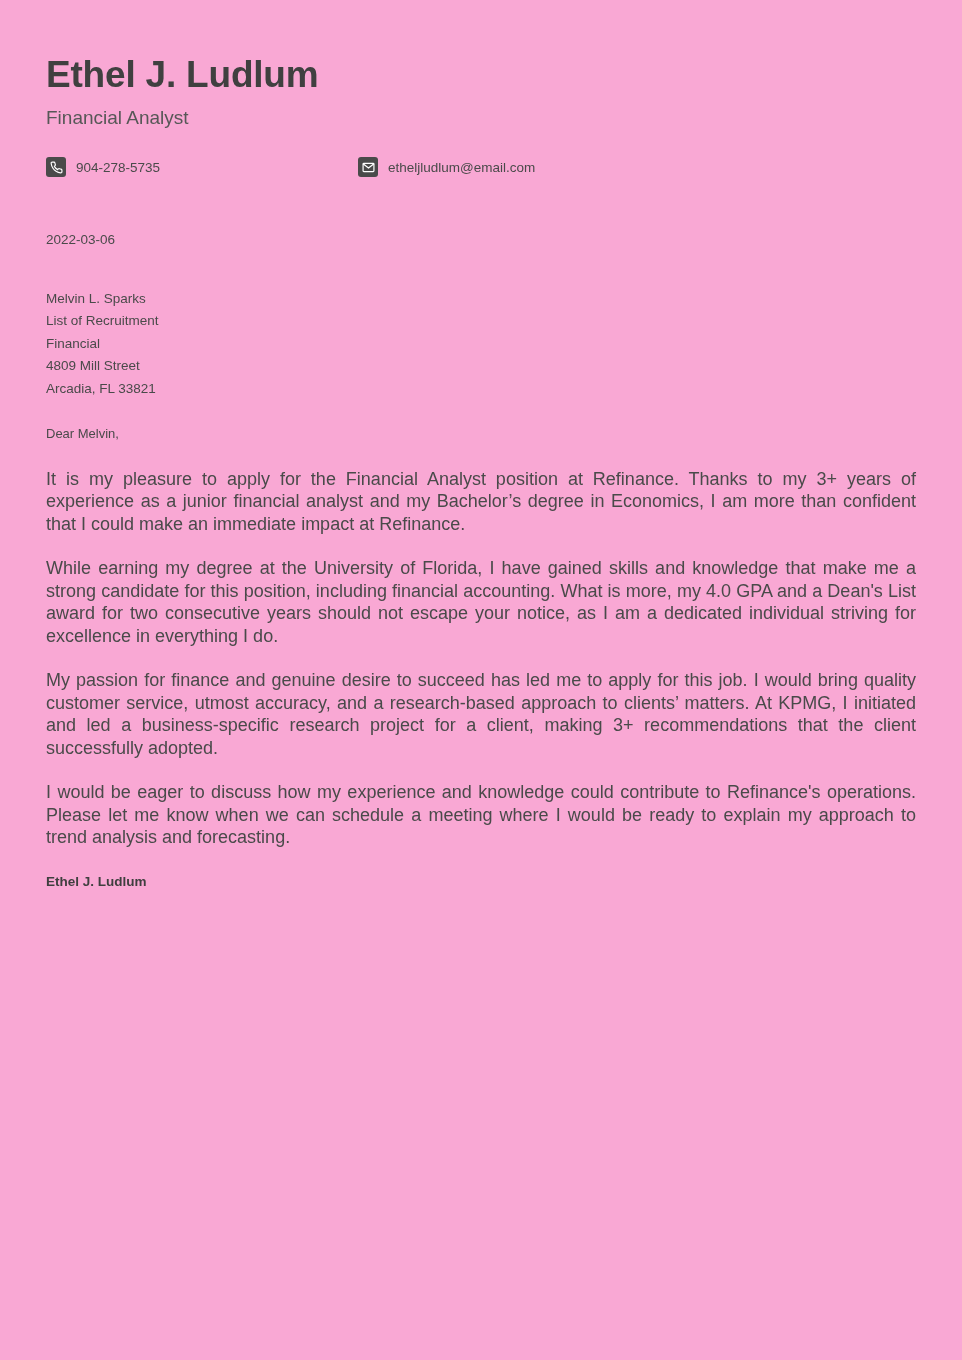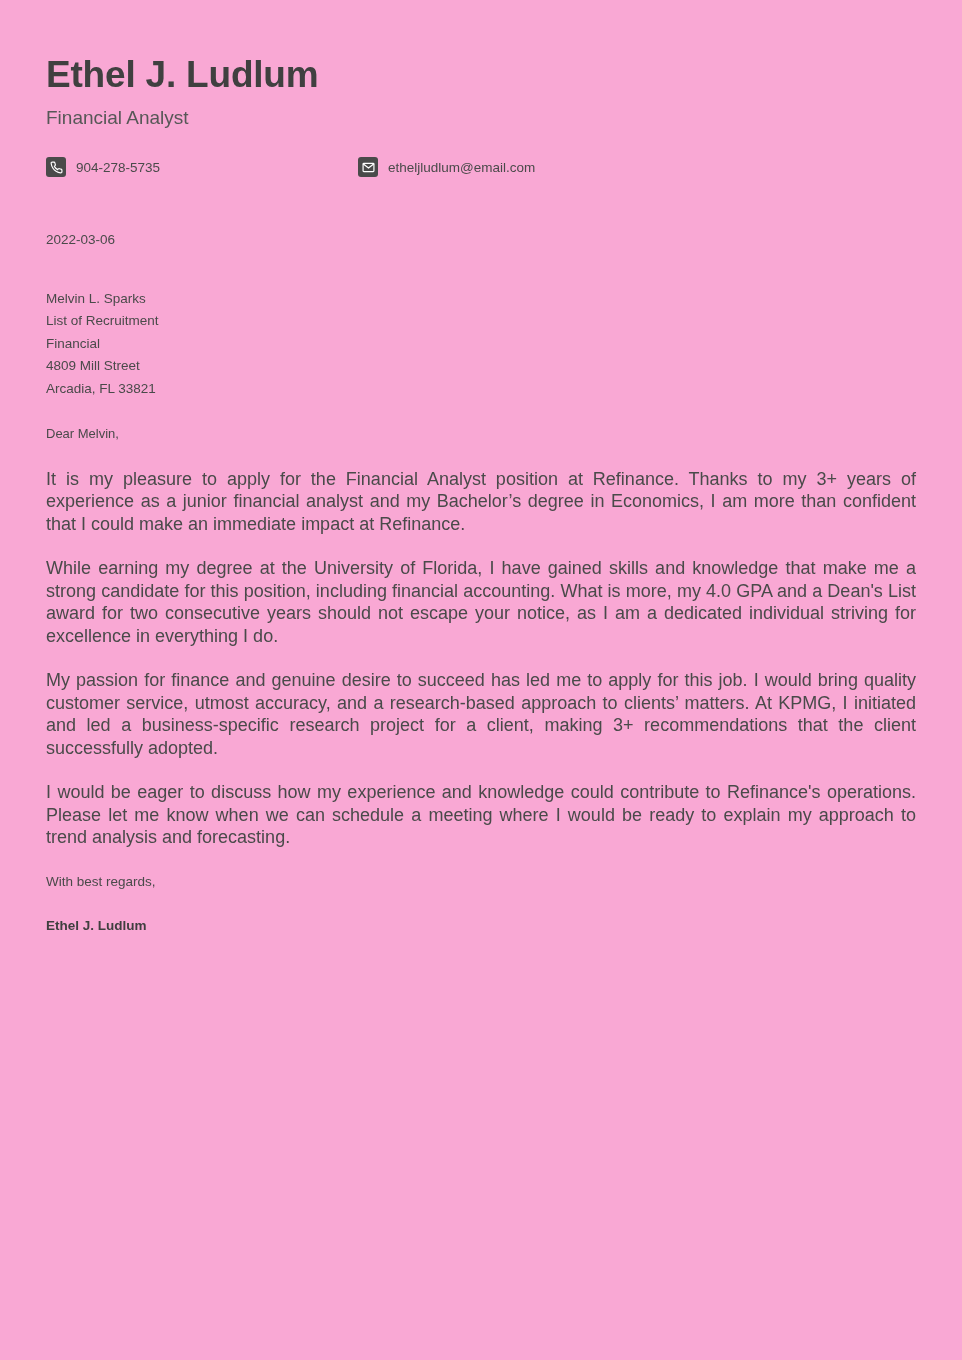--- a/index.html
+++ b/index.html
@@ -167,18 +167,17 @@
       <div class="recipient-line">Arcadia, FL 33821</div>
     </div>
 
     <div class="salutation">Dear Melvin,</div>
 
     <p class="body-paragraph">It is my pleasure to apply for the Financial Analyst position at Refinance. Thanks to my 3+ years of experience as a junior financial analyst and my Bachelor’s degree in Economics, I am more than confident that I could make an immediate impact at Refinance.</p>
     <p class="body-paragraph">While earning my degree at the University of Florida, I have gained skills and knowledge that make me a strong candidate for this position, including financial accounting. What is more, my 4.0 GPA and a Dean's List award for two consecutive years should not escape your notice, as I am a dedicated individual striving for excellence in everything I do.</p>
     <p class="body-paragraph">My passion for finance and genuine desire to succeed has led me to apply for this job. I would bring quality customer service, utmost accuracy, and a research-based approach to clients’ matters. At KPMG, I initiated and led a business-specific research project for a client, making 3+ recommendations that the client successfully adopted.</p>
     <p class="body-paragraph">I would be eager to discuss how my experience and knowledge could contribute to Refinance's operations. Please let me know when we can schedule a meeting where I would be ready to explain my approach to trend analysis and forecasting.</p>
 
-    <div class="closing">With best regards,</div>
     <div class="signature">Ethel J. Ludlum</div>
 
   </div>
 
 </div>
 
 </body></html>

